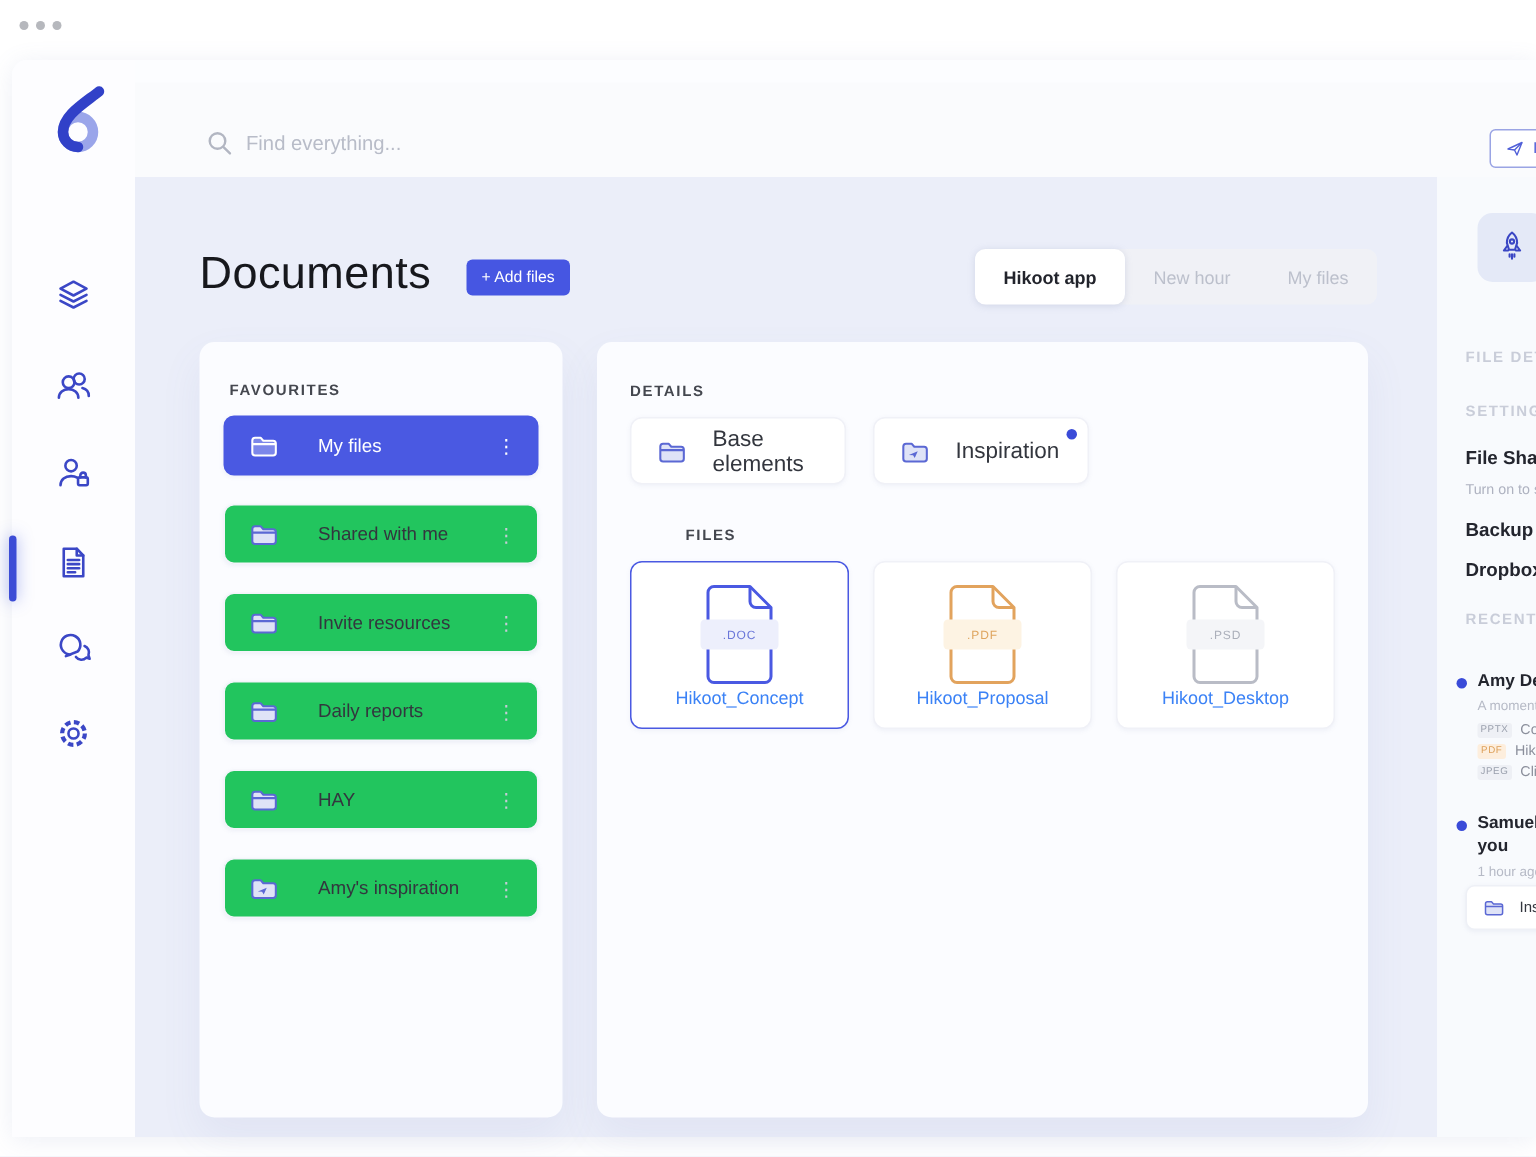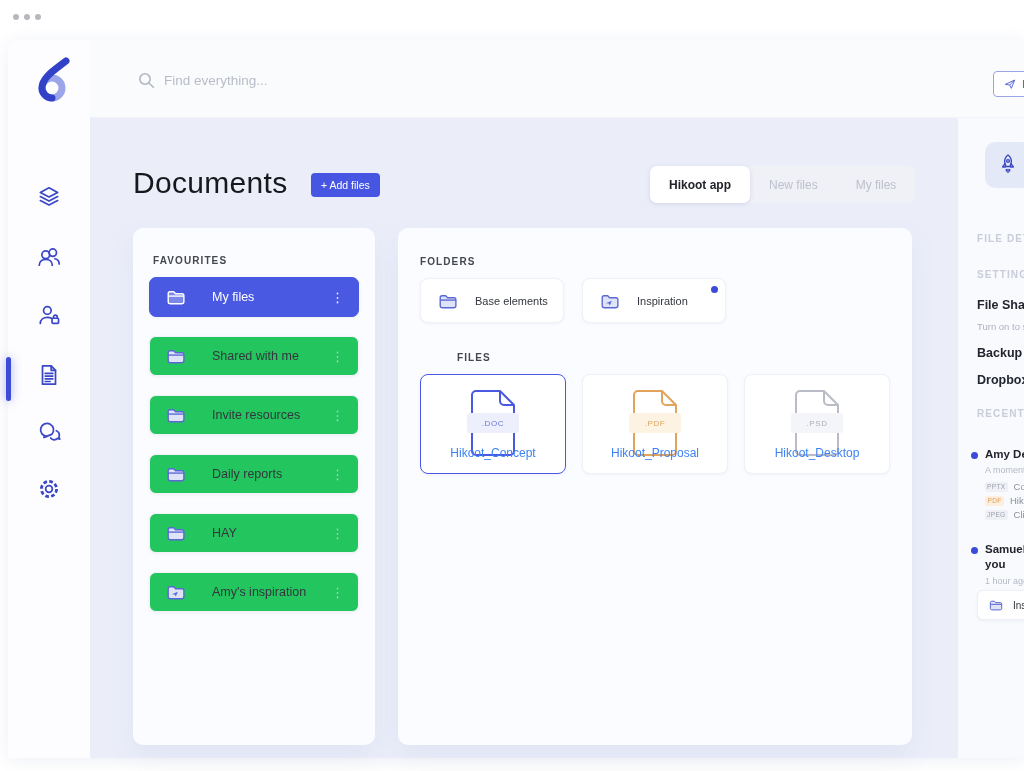--- a/index.html
+++ b/index.html
@@ -20,21 +20,21 @@
   
   .sidebar { position:absolute; left:0; top:0; width:82px; height:718px;
              background:#fdfdff; border-top-left-radius:10px; }
   .logo { position:absolute; left:22px; top:16px; }
   .nav-icon { position:absolute; left:28px; width:26px; height:26px; color:#3b47c6; cursor:pointer; }
   .nav-icon svg { width:100%; height:100%; }
   .active-bar { position:absolute; left:-2px; top:317px; width:5px; height:44px;
                 border-radius:4px; background:#3c4cd6; box-shadow:0 0 10px rgba(70,90,220,.5); }
 
   
-  .header { position:absolute; left:82px; top:0; width:934px; height:78px;
+  .header { position:absolute; left:82px; top:15px; width:934px; height:78px;
             background:#fafbfd; border-bottom:1px solid #f1f3f9; }
   .search-icon { position:absolute; left:48px; top:32px; width:17px; height:17px; color:#b2b6c2; }
   .search-input { position:absolute; left:74px; top:27px; width:420px; height:26px;
                   border:none; background:transparent; outline:none;
                   font-size:13.5px; color:#4a4d57; font-family:"Liberation Sans",sans-serif; }
   .search-input::placeholder { color:#b8bcc8; }
   .invite-btn { position:absolute; left:903px; top:31px; height:26px; padding:0 10px;
                 display:flex; align-items:center; gap:6px; background:#fff;
                 border:1px solid #9aa4e4; border-radius:4px; color:#5160d8;
                 font-size:10.5px; white-space:nowrap; cursor:pointer; }
@@ -78,28 +78,28 @@
   .kebab { margin-left:auto; color:#c7cbd7; font-size:13px; line-height:1; cursor:pointer; padding:4px; }
   .kebab::before { content:"\22EE"; }
   .fav-item.selected .kebab { color:#fff; }
 
   
   .folders-heading { position:absolute; left:22px; top:28px; }
   .folder-cards { position:absolute; left:22px; top:50px; display:flex; gap:18px; }
   .folder-card { width:144px; height:45px; background:#fff; border-radius:8px;
                  border:1px solid #f0f1f7; display:flex; align-items:center; padding-left:16px;
                  position:relative; box-shadow:0 1px 3px rgba(140,150,190,.10); cursor:pointer; }
-  .folder-card .f-label { font-size:11px; color:#33363e; margin-left:16px; }
+  .folder-card .f-label { font-size:15px; color:#33363e; margin-left:16px; }
   .notif-dot { position:absolute; right:7px; top:7px; width:7px; height:7px;
                border-radius:50%; background:#3a4bd8; }
 
   .files-heading { position:absolute; left:22px; top:124px;padding-left:37px; }
   .file-grid { position:absolute; left:22px; top:146px; width:472px;
                display:flex; flex-wrap:wrap; gap:24px 16px; }
-  .file-card { width:146px; height:100px; background:#fff; border-radius:8px;
+  .file-card { width:146px; height:112px; background:#fff; border-radius:8px;
                border:1px solid #f0f1f7; position:relative;
                box-shadow:0 1px 3px rgba(140,150,190,.10); cursor:pointer; }
   .file-card.selected { border:1.5px solid #4a59e2; }
   .sheet { position:absolute; left:50%; top:13px; transform:translateX(-50%); }
   .sheet svg { display:block; }
   .file-card.doc .sheet path { stroke:#4a59e2; }
   .file-card.pdf .sheet path { stroke:#e2a35d; }
   .file-card.neutral .sheet path { stroke:#b9bcc6; }
   .ext-badge { position:absolute; left:50%; top:38px; transform:translateX(-50%);
                width:52px; height:20px; border-radius:3px; font-size:8px; letter-spacing:.6px;
@@ -216,21 +216,21 @@
       <span>Invite</span>
     </button>
   </div>
 
   <div class="main">
     <h1 class="page-title">Documents</h1>
     <button class="add-files">+ Add files</button>
 
     <div class="tabs">
       <div class="tab active">Hikoot app</div>
-      <div class="tab">New files</div>
+      <div class="tab">New hour</div>
       <div class="tab">My files</div>
     </div>
 
     <div class="panel fav-panel">
       <div class="section-label fav-heading">FAVOURITES</div>
       <div class="fav-list">
 
         <div class="fav-item selected">
           <span class="folder-ic">
             <svg viewBox="0 0 24 24" stroke="currentColor" stroke-width="1.5" stroke-linejoin="round">
@@ -294,21 +294,21 @@
             </svg>
           </span>
           <span class="f-label">Amy's inspiration</span>
           <span class="kebab"></span>
         </div>
 
       </div>
     </div>
 
     <div class="panel files-panel">
-      <div class="section-label folders-heading">FOLDERS</div>
+      <div class="section-label folders-heading">DETAILS</div>
 
       <div class="folder-cards">
         <div class="folder-card">
           <span class="folder-ic">
             <svg viewBox="0 0 24 24" stroke="currentColor" stroke-width="1.5" stroke-linejoin="round">
               <path class="fill" d="M3.5 8.3c0-1.1.9-2 2-2h4l2 2.2h7.1c1.1 0 2 .9 2 2v6.8c0 1.1-.9 2-2 2H5.5c-1.1 0-2-.9-2-2z"></path>
               <path d="M3.5 11h17" fill="none"></path>
             </svg>
           </span>
           <span class="f-label">Base elements</span>

